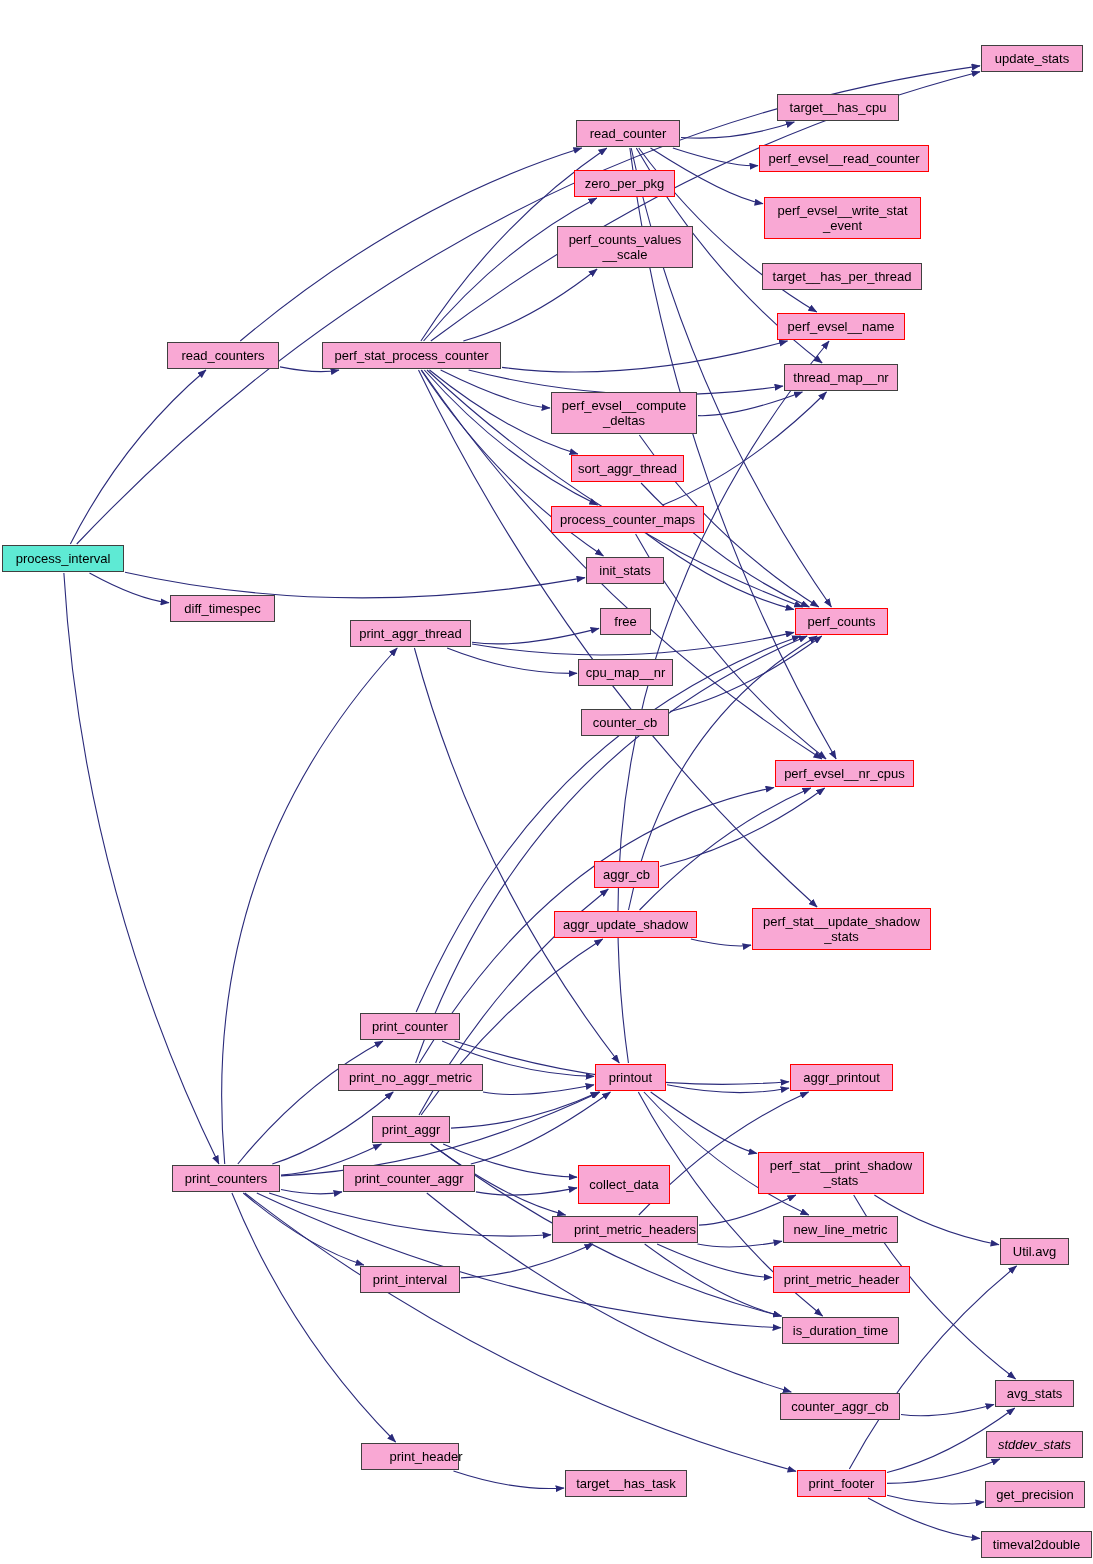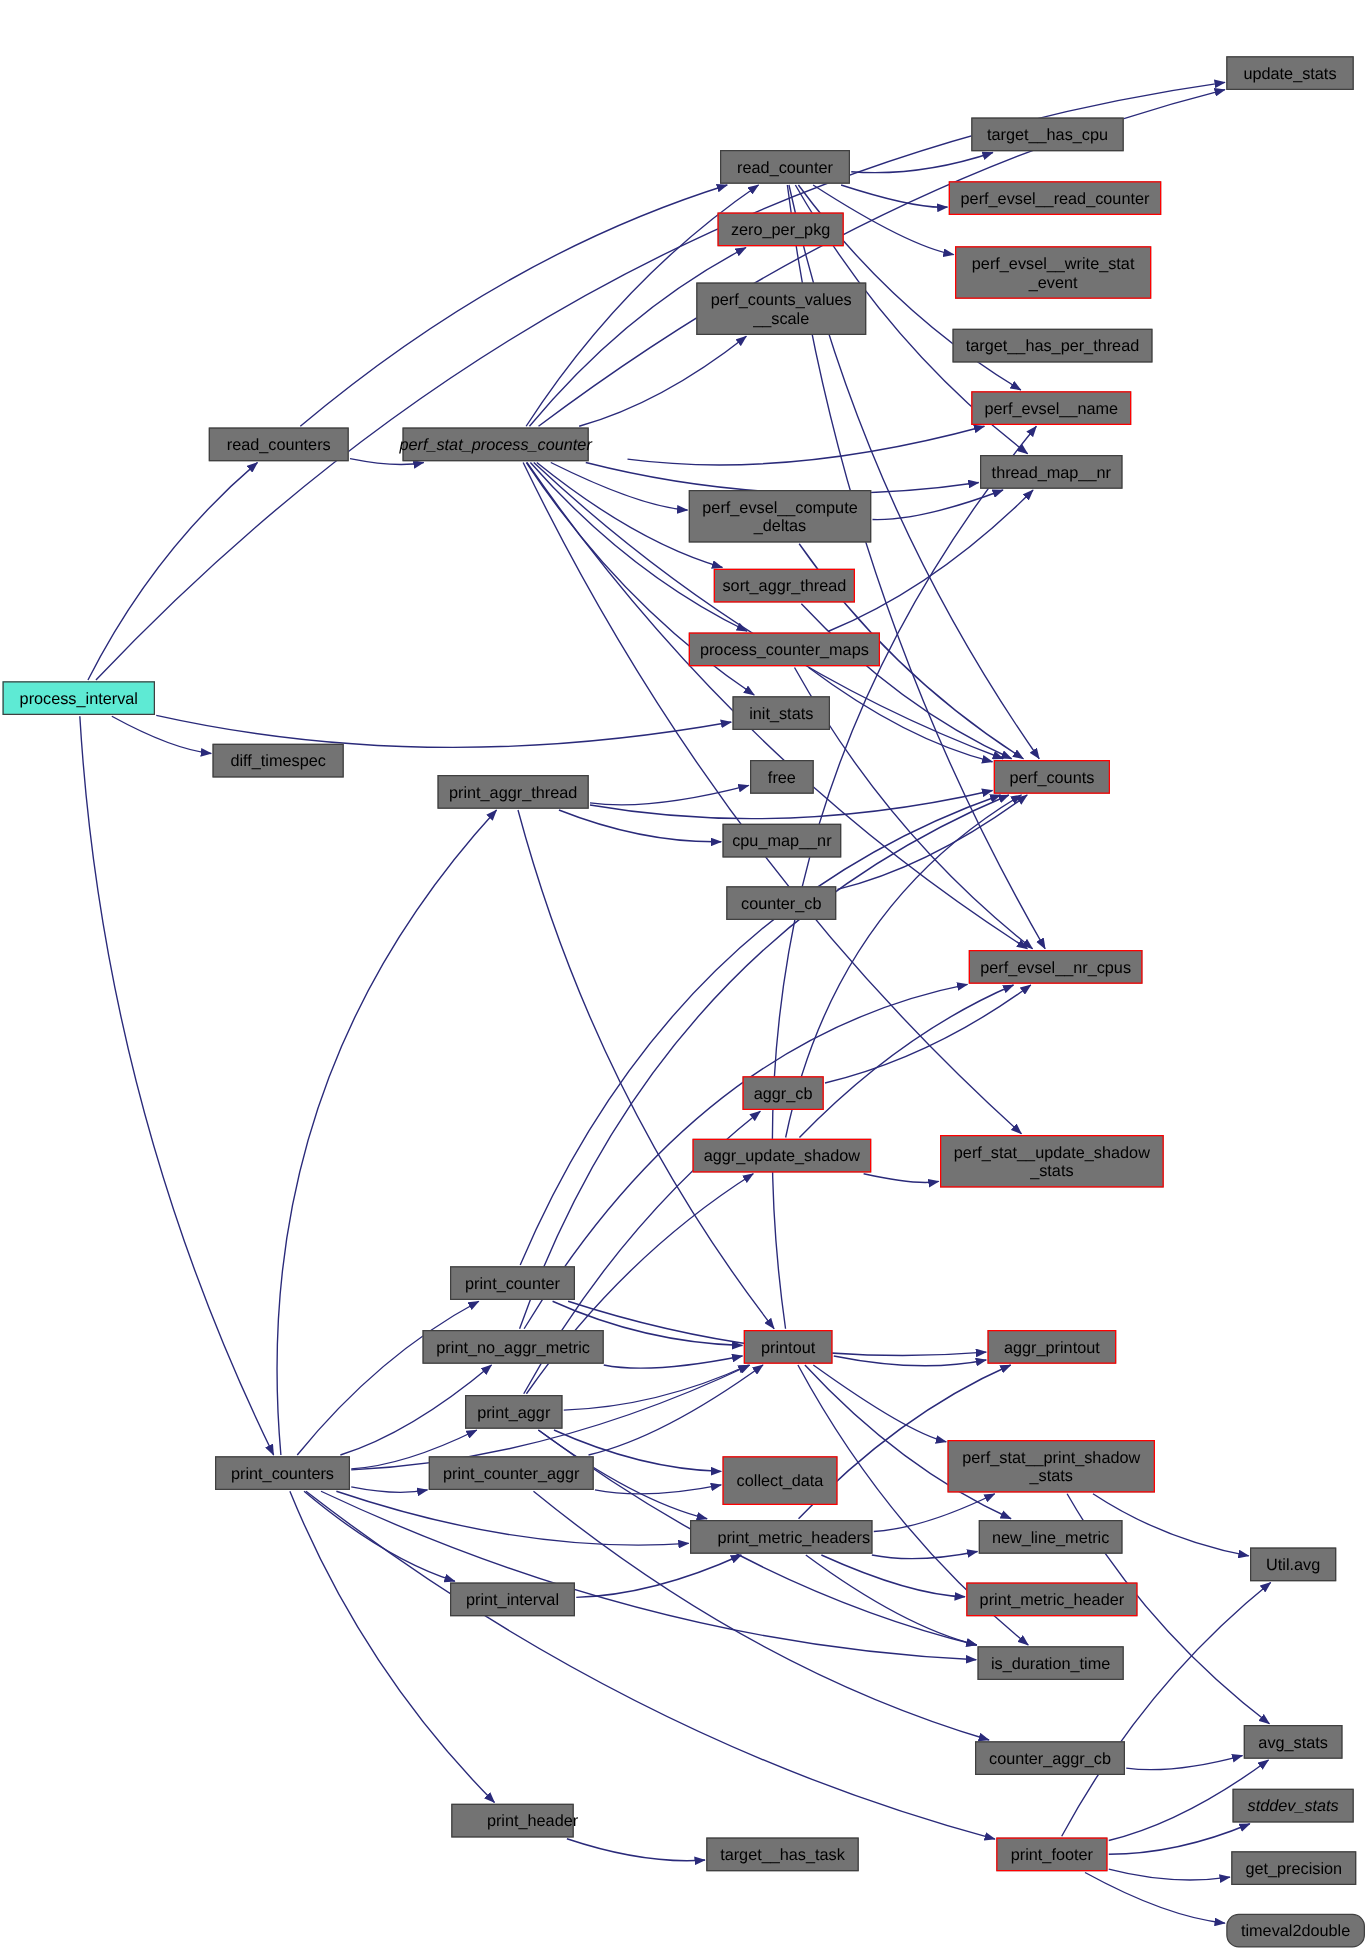--- a/index.html
+++ b/index.html
@@ -1,20 +1,20 @@
 <!DOCTYPE html>
 <html><head>
 <meta charset="utf-8">
 <style>
   html,body{margin:0;padding:0;background:#ffffff;}
   #canvas{position:relative;width:1093px;height:1564px;background:#fff;
           font-family:"Liberation Sans", sans-serif;overflow:hidden;}
   #edges{position:absolute;left:0;top:0;width:1093px;height:1564px;}
   .node{position:absolute;box-sizing:border-box;display:flex;align-items:center;
-        justify-content:center;text-align:center;background:#737373;
+        justify-content:center;text-align:center;background:#f9a8d4;
         border:1px solid #404040;font-size:13px;color:#000;line-height:15px;
         white-space:pre-line;z-index:5;}
   .node.red{border-color:#ff0000;}
   .node.root{background:#5eead4;border-color:#404040;}
 </style>
 </head>
 <body>
 
 <div id="canvas">
   <svg id="edges" viewBox="0 0 1093 1564" xmlns="http://www.w3.org/2000/svg">
@@ -108,21 +108,21 @@
       <path d="M887,1472.4161137440758 Q947,1457.8 1014.7682737169517,1408" fill="none" stroke="#2a2a7a" stroke-width="1.1" marker-end="url(#ah)"></path>
       <path d="M849.3555062823356,1469 Q914.8,1348.2 1016.5511892450879,1266" fill="none" stroke="#2a2a7a" stroke-width="1.1" marker-end="url(#ah)"></path>
       <path d="M887,1483.4093625498008 Q941.9,1483.3 999.8943298969072,1459" fill="none" stroke="#2a2a7a" stroke-width="1.1" marker-end="url(#ah)"></path>
       <path d="M887,1495.3209618400417 Q937.15,1508.35 984,1501.7187020950435" fill="none" stroke="#2a2a7a" stroke-width="1.1" marker-end="url(#ah)"></path>
       <path d="M868.006,1498 Q932.9,1533.5 980,1538.5009652509652" fill="none" stroke="#2a2a7a" stroke-width="1.1" marker-end="url(#ah)"></path>
       <path d="M453.5000000000001,1471 Q515.3,1491.6 564,1488.0365853658536" fill="none" stroke="#2a2a7a" stroke-width="1.1" marker-end="url(#ah)"></path>
     </svg>
 <div class="node root" style="left: 2px; top: 545px; width: 122px; height: 27px;">process_interval</div>
     <div class="node" style="left: 170px; top: 595px; width: 105px; height: 27px;">diff_timespec</div>
     <div class="node" style="left: 167px; top: 342px; width: 112px; height: 27px;">read_counters</div>
-    <div class="node" style="left: 322px; top: 342px; width: 149px; height: 27px; font-style: italic;">perf_stat_process_counter</div>
+    <div class="node" style="left: 322px; top: 342px; width: 179px; height: 27px;">perf_stat_process_counter</div>
     <div class="node" style="left: 576px; top: 120px; width: 104px; height: 27px;">read_counter</div>
     <div class="node" style="left: 777px; top: 94px; width: 122px; height: 27px;">target__has_cpu</div>
     <div class="node red" style="left: 759px; top: 145px; width: 170px; height: 27px;">perf_evsel__read_counter</div>
     <div class="node red" style="left: 764px; top: 197px; width: 157px; height: 42px;">perf_evsel__write_stat
 _event</div>
     <div class="node" style="left: 762px; top: 263px; width: 160px; height: 27px;">target__has_per_thread</div>
     <div class="node red" style="left: 777px; top: 313px; width: 128px; height: 27px;">perf_evsel__name</div>
     <div class="node" style="left: 784px; top: 364px; width: 114px; height: 27px;">thread_map__nr</div>
     <div class="node red" style="left: 574px; top: 170px; width: 101px; height: 27px;">zero_per_pkg</div>
     <div class="node" style="left: 557px; top: 226px; width: 136px; height: 42px;">perf_counts_values
@@ -156,17 +156,17 @@
     <div class="node" style="left: 552px; top: 1216px; width: 146px; height: 27px; padding-left: 20px;">print_metric_headers</div>
     <div class="node" style="left: 783px; top: 1216px; width: 115px; height: 27px;">new_line_metric</div>
     <div class="node red" style="left: 773px; top: 1266px; width: 137px; height: 27px; text-align: right;">print_metric_header</div>
     <div class="node" style="left: 782px; top: 1317px; width: 117px; height: 27px;">is_duration_time</div>
     <div class="node" style="left: 360px; top: 1266px; width: 100px; height: 27px;">print_interval</div>
     <div class="node" style="left: 1000px; top: 1238px; width: 69px; height: 27px;">Util.avg</div>
     <div class="node" style="left: 780px; top: 1393px; width: 120px; height: 27px;">counter_aggr_cb</div>
     <div class="node" style="left: 995px; top: 1380px; width: 79px; height: 27px;">avg_stats</div>
     <div class="node" style="left: 986px; top: 1431px; width: 97px; height: 27px; font-style: italic;">stddev_stats</div>
     <div class="node" style="left: 985px; top: 1481px; width: 100px; height: 27px;">get_precision</div>
-    <div class="node" style="left: 981px; top: 1531px; width: 111px; height: 27px; border-radius: 10px;">timeval2double</div>
+    <div class="node" style="left: 981px; top: 1531px; width: 111px; height: 27px;">timeval2double</div>
     <div class="node" style="left: 361px; top: 1443px; width: 98px; height: 27px; padding-left: 32px;">print_header</div>
     <div class="node" style="left: 565px; top: 1470px; width: 122px; height: 27px;">target__has_task</div>
     <div class="node red" style="left: 797px; top: 1470px; width: 89px; height: 27px;">print_footer</div>
   </div>
 
 </body></html>

